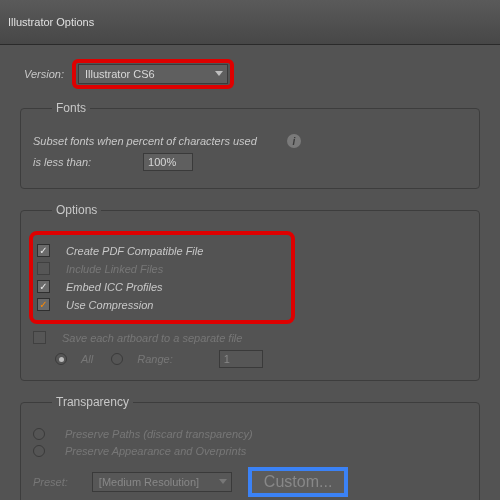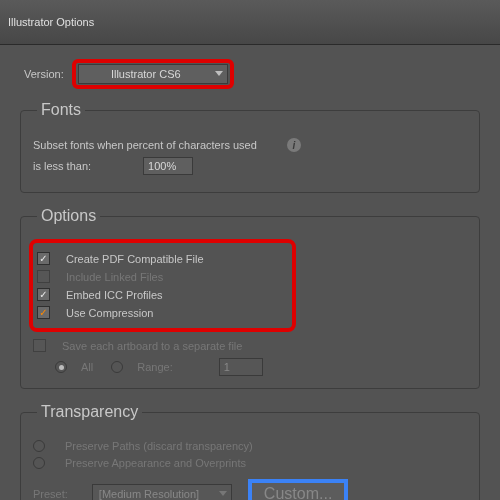--- a/index.html
+++ b/index.html
@@ -25,20 +25,21 @@
   }
   .row {
     display: flex;
     align-items: center;
     margin-bottom: 12px;
     padding-left: 10px;
   }
   .label {
     color: #c8c8c8;
     margin-right: 8px;
+    font-style: italic;
   }
   .label-disabled { color: #777; }
   .dropdown {
     background: #5f5f5f;
     border: 1px solid #3a3a3a;
     color: #d8d8d8;
     padding: 2px 20px 2px 6px;
     position: relative;
     display: inline-flex;
     align-items: center;
@@ -71,22 +72,22 @@
   fieldset.group {
     border: 1px solid #3d3d3d;
     border-radius: 4px;
     margin: 8px 6px 14px 6px;
     padding: 14px 12px 12px 12px;
     position: relative;
   }
   fieldset.group > legend {
     color: #c8c8c8;
     padding: 0 4px;
-    font-size: 16px;
-    margin-left: 4px;
+    font-size: 12px;
+    margin-left: 19px;
   }
   .checkline {
     display: flex;
     align-items: center;
     margin: 5px 0;
     gap: 16px;
   }
   .chk {
     width: 13px; height: 13px;
     border: 1px solid #2f2f2f;
@@ -152,21 +153,21 @@
 
 <div class="titlebar">
   <span>Illustrator Options</span>
 </div>
 
 <div class="panel">
 
   <div class="row">
     <span class="label">Version:</span>
     <span class="highlight-red">
-      <span class="dropdown" style="width:150px;justify-content:center;">
+      <span class="dropdown" style="width:150px;">
         <span>Illustrator CS6</span>
         <span class="arrow"></span>
       </span>
     </span>
   </div>
 
   <fieldset class="group">
     <legend>Fonts</legend>
     <div class="checkline">
       <span class="label">Subset fonts when percent of characters used</span>

